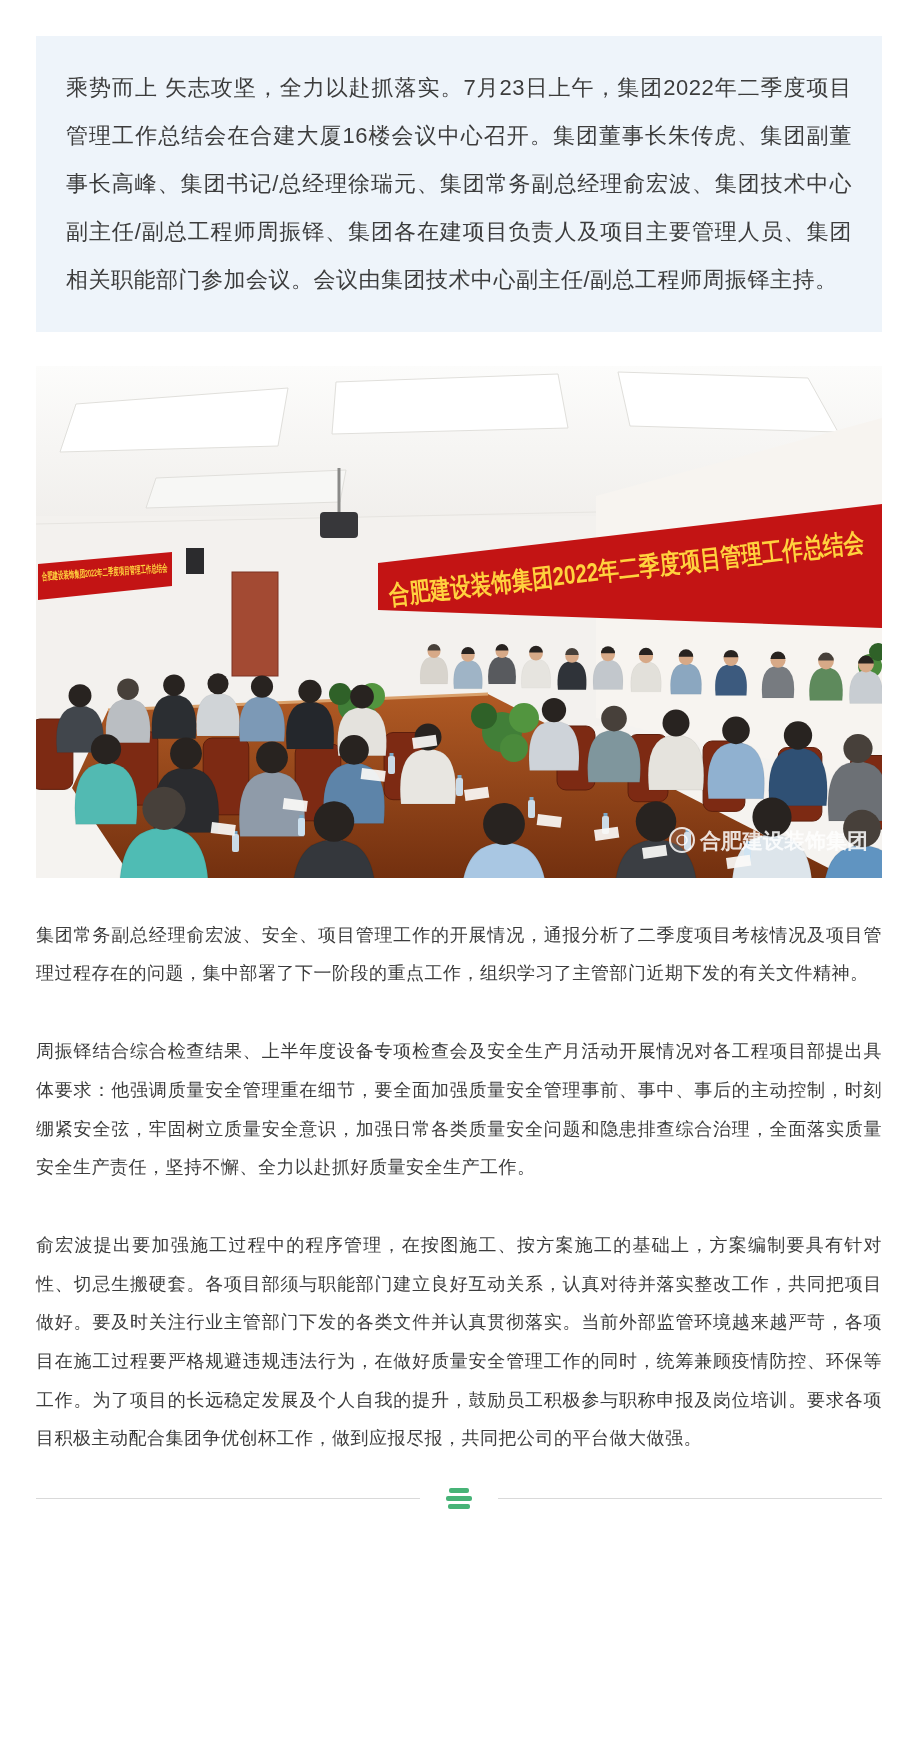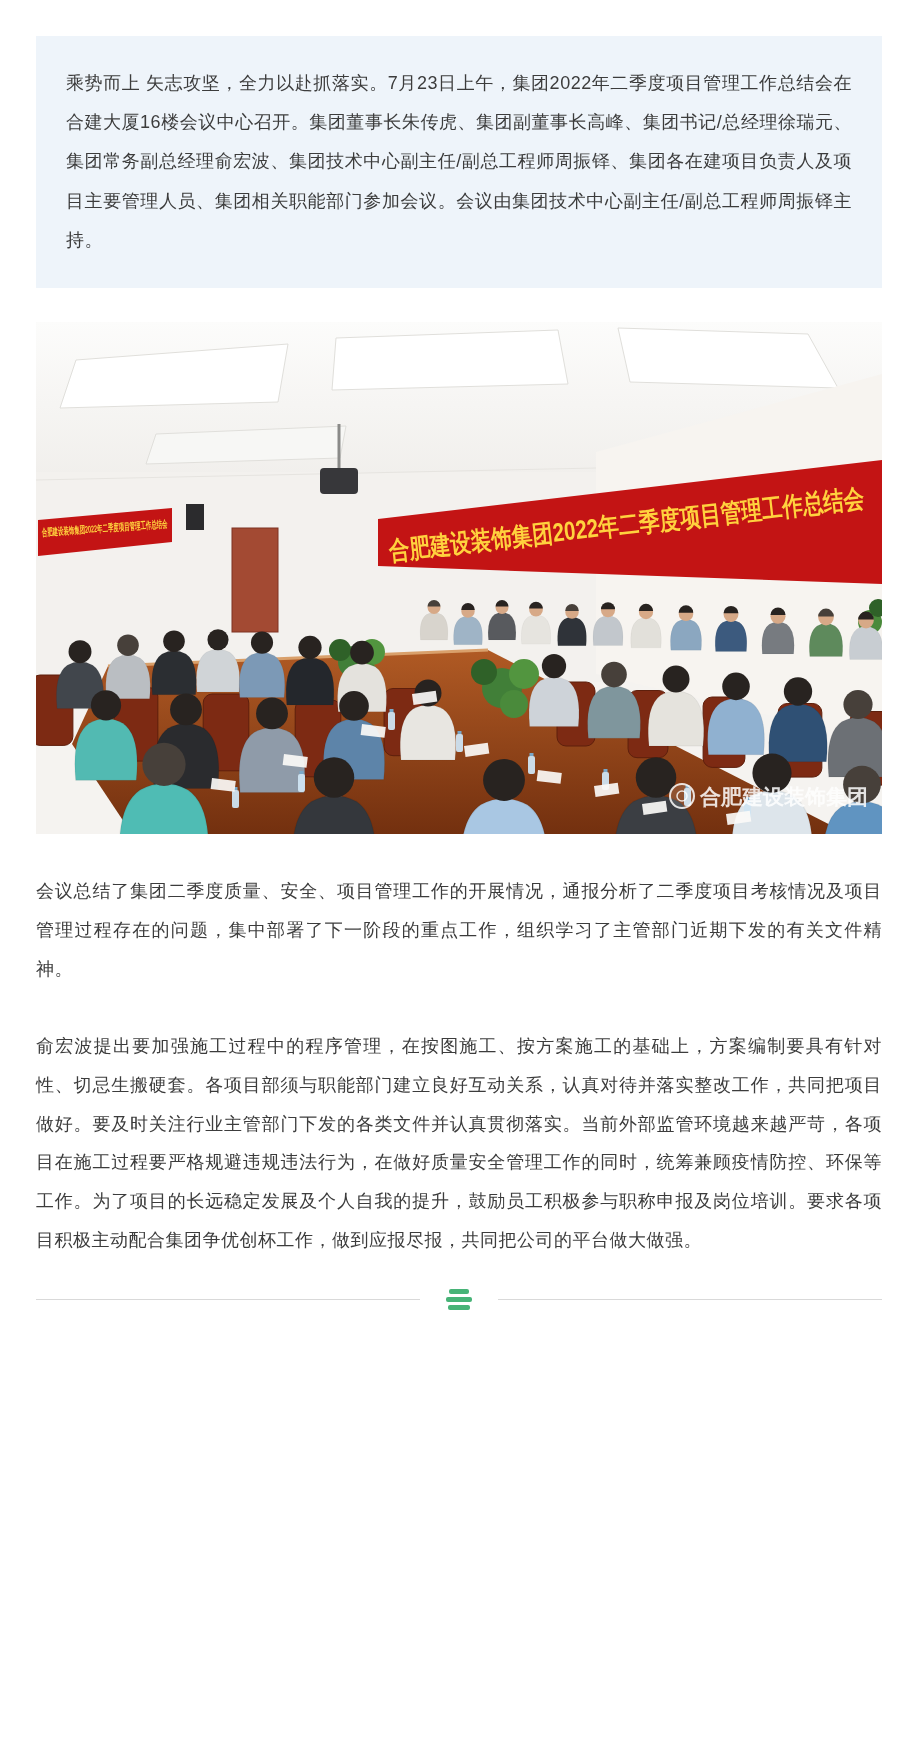--- a/index.html
+++ b/index.html
@@ -1,19 +1,19 @@
 <!DOCTYPE html>
 <html><head>
 <meta charset="utf-8">
 <style>
   html,body{margin:0;padding:0;background:#ffffff;}
   body{width:918px;font-family:"Liberation Sans","DejaVu Sans",sans-serif;color:#3c3c3c;}
   .page{padding:36px 36px 0 36px;box-sizing:border-box;}
   .intro-box{background:#eef4fa;padding:28px 30px;box-sizing:border-box;}
-  .intro-box p{margin:0;font-size:18px;line-height:2.18;letter-spacing:.5px;text-align:justify;}
+  .intro-box p{margin:0;font-size:22px;line-height:2.18;letter-spacing:.5px;text-align:justify;}
   .photo-figure{margin:34px 0 0 0;width:846px;height:512px;overflow:hidden;background:#f5f3f0;}
   .photo-figure svg{display:block;}
   .article-body{margin-top:38px;}
   .article-body p{margin:0 0 39px 0;font-size:18px;line-height:2.15;letter-spacing:.5px;text-align:justify;}
   .article-body p:last-child{margin-bottom:0;}
   .footer-divider{display:flex;align-items:center;gap:26px;margin:30px 0 42px 0;}
   .footer-divider .line{flex:1;height:1px;background:#d9d9d9;}
   .menu-bars{display:flex;flex-direction:column;align-items:center;gap:3px;}
   .menu-bars i{display:block;height:5px;border-radius:2px;background:#47b377;}
   .menu-bars i.b1{width:20px;}
@@ -310,21 +310,22 @@
 
       <g opacity="0.85">
         <circle cx="646" cy="474" r="12" fill="rgba(255,255,255,0.15)" stroke="#ffffff" stroke-width="2"></circle>
         <circle cx="646" cy="474" r="5" fill="none" stroke="#ffffff" stroke-width="1.5"></circle>
         <text x="664" y="482" font-size="21" fill="#ffffff" font-weight="bold">合肥建设装饰集团</text>
       </g>
     </svg>
   </figure>
 
   <div class="article-body">
-    <p>会议总结了集团二季度质量、安全、项目管理工作的开展情况，通报分析了二季度项目考核情况及项目管理过程存在的问题，集中部署了下一阶段的重点工作，组织学习了主管部门近期下发的有关文件精神。</p>
+    <p>集团常务副总经理俞宏波、安全、项目管理工作的开展情况，通报分析了二季度项目考核情况及项目管理过程存在的问题，集中部署了下一阶段的重点工作，组织学习了主管部门近期下发的有关文件精神。</p>
+    <p>周振铎结合综合检查结果、上半年度设备专项检查会及安全生产月活动开展情况对各工程项目部提出具体要求：他强调质量安全管理重在细节，要全面加强质量安全管理事前、事中、事后的主动控制，时刻绷紧安全弦，牢固树立质量安全意识，加强日常各类质量安全问题和隐患排查综合治理，全面落实质量安全生产责任，坚持不懈、全力以赴抓好质量安全生产工作。</p>
     <p>俞宏波提出要加强施工过程中的程序管理，在按图施工、按方案施工的基础上，方案编制要具有针对性、切忌生搬硬套。各项目部须与职能部门建立良好互动关系，认真对待并落实整改工作，共同把项目做好。要及时关注行业主管部门下发的各类文件并认真贯彻落实。当前外部监管环境越来越严苛，各项目在施工过程要严格规避违规违法行为，在做好质量安全管理工作的同时，统筹兼顾疫情防控、环保等工作。为了项目的长远稳定发展及个人自我的提升，鼓励员工积极参与职称申报及岗位培训。要求各项目积极主动配合集团争优创杯工作，做到应报尽报，共同把公司的平台做大做强。</p>
   </div>
 
   <div class="footer-divider">
     <span class="line"></span>
     <span class="menu-bars">
       <i class="b1"></i>
         <i class="b2"></i>
         <i class="b3"></i>
     </span>

